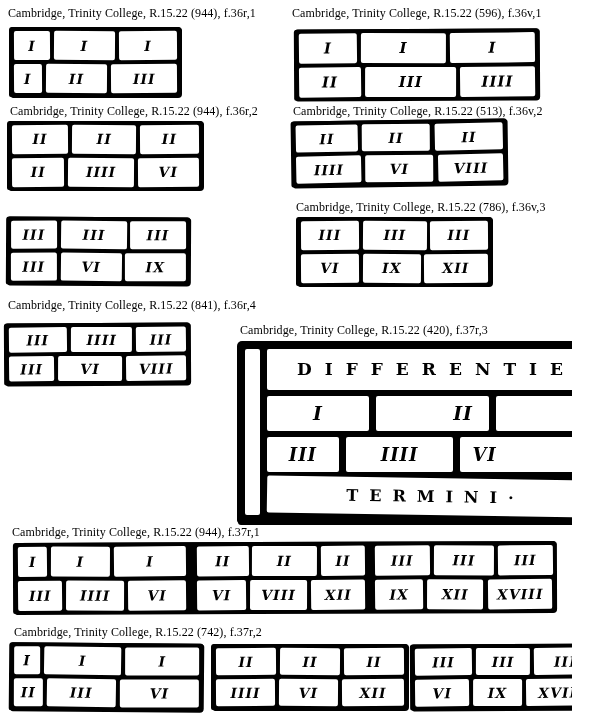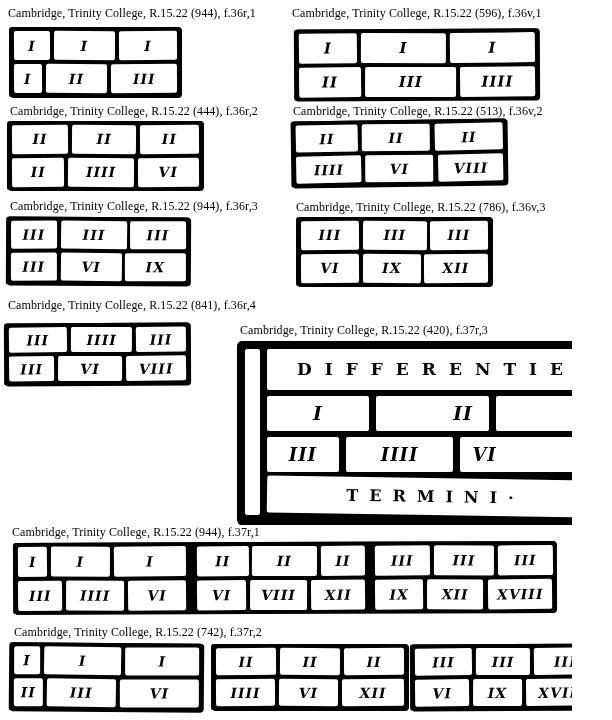--- a/index.html
+++ b/index.html
@@ -57,21 +57,21 @@
       <div class="cell wide" style="flex:2.5">I</div>
       <div class="cell wide" style="flex:2.5">I</div>
     </div>
     <div class="row">
       <div class="cell wide" style="flex:1.9">II</div>
       <div class="cell wide" style="flex:2.8">III</div>
       <div class="cell wide" style="flex:2.3">IIII</div>
     </div>
   </div>
 
-  <div class="cap" style="left:10px;top:104px">Cambridge, Trinity College, R.15.22 (444), f.36r,2</div>
+  <div class="cap" style="left:10px;top:104px">Cambridge, Trinity College, R.15.22 (944), f.36r,2</div>
   <div class="fig" style="left:8px;top:121px;width:187px;height:61px">
     <div class="row">
       <div class="cell" style="flex:1">II</div>
       <div class="cell" style="flex:1.15">II</div>
       <div class="cell" style="flex:1.05">II</div>
     </div>
     <div class="row">
       <div class="cell" style="flex:.95">II</div>
       <div class="cell" style="flex:1.2">IIII</div>
       <div class="cell" style="flex:1.1">VI</div>
@@ -85,21 +85,20 @@
       <div class="cell" style="flex:1.1">II</div>
       <div class="cell" style="flex:1.1">II</div>
     </div>
     <div class="row">
       <div class="cell" style="flex:1.05">IIII</div>
       <div class="cell" style="flex:1.1">VI</div>
       <div class="cell" style="flex:1.05">VIII</div>
     </div>
   </div>
 
-  <div class="cap" style="left:10px;top:199px">Cambridge, Trinity College, R.15.22 (944), f.36r,3</div>
   <div class="fig" style="left:7px;top:217px;width:175px;height:60px;transform:rotate(.3deg)">
     <div class="row">
       <div class="cell" style="flex:.9">III</div>
       <div class="cell" style="flex:1.3">III</div>
       <div class="cell" style="flex:1.1">III</div>
     </div>
     <div class="row">
       <div class="cell" style="flex:.9">III</div>
       <div class="cell" style="flex:1.2">VI</div>
       <div class="cell" style="flex:1.2">IX</div>

